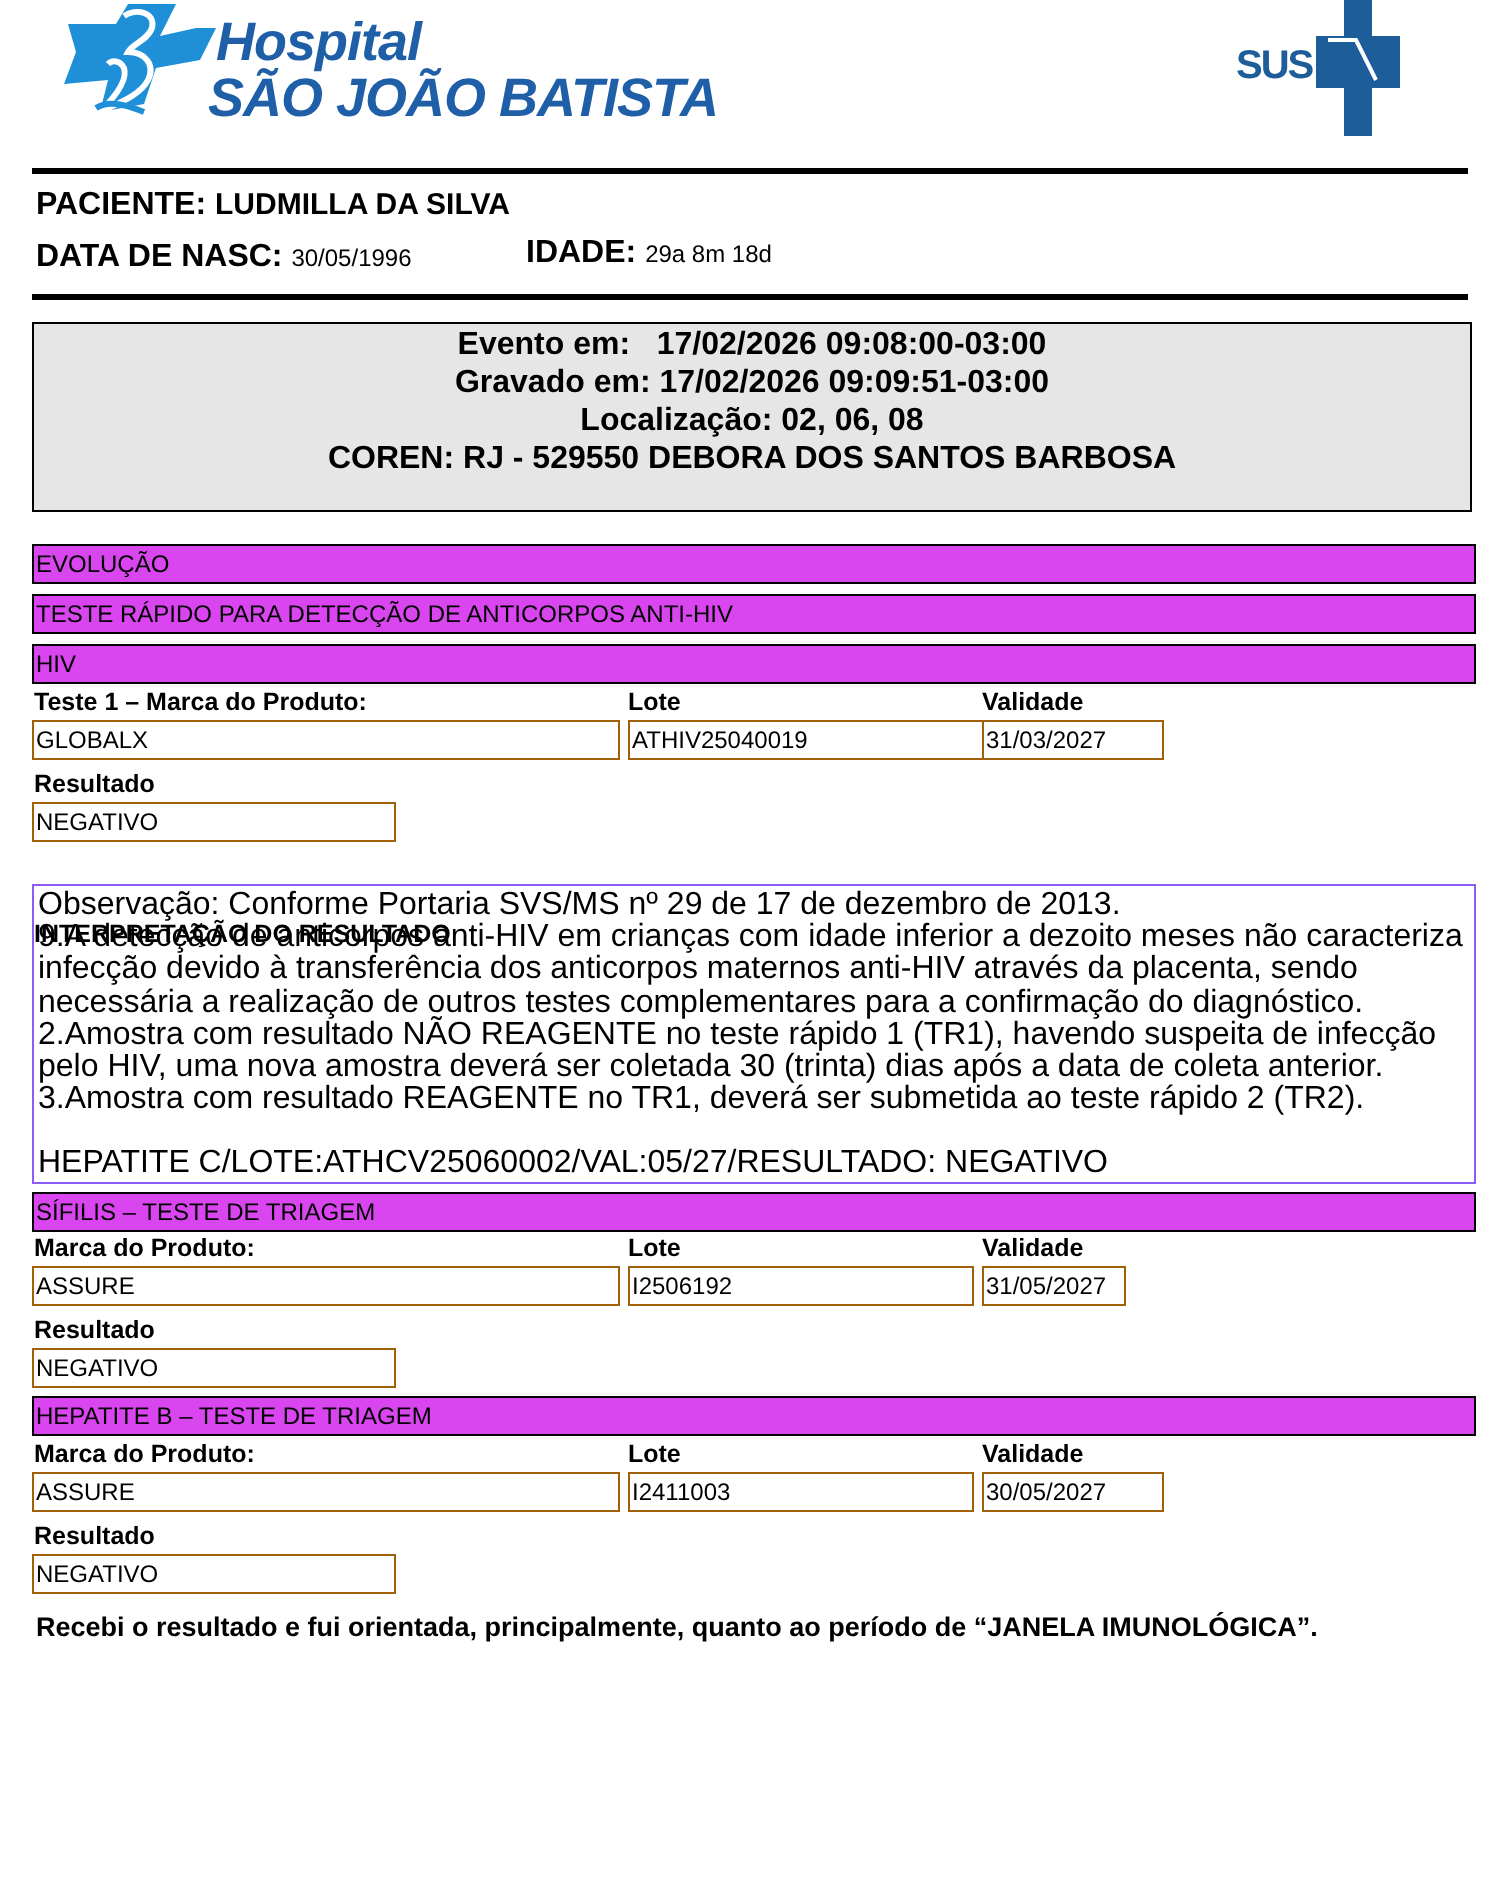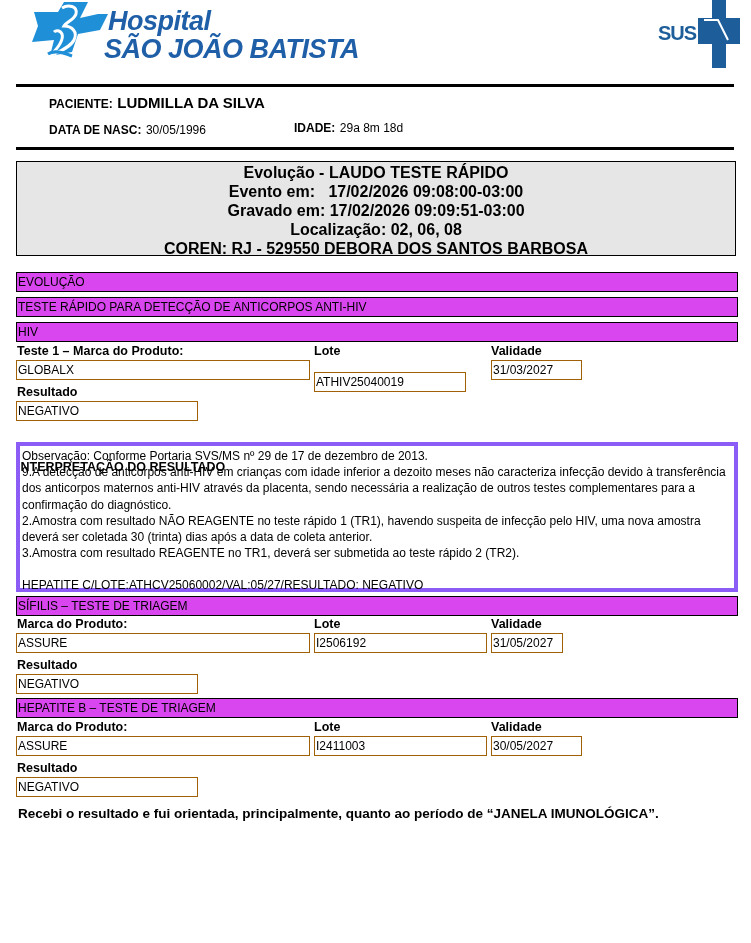--- a/index.html
+++ b/index.html
@@ -5,38 +5,38 @@
   html, body { margin:0; padding:0; background:#ffffff; }
   body { width:751px; height:943px; position:relative; overflow:hidden;
          font-family:"Liberation Sans", sans-serif; color:#000; }
   .abs { position:absolute; }
 
   
   .logo-hsjb { left:28px; top:0px; width:330px; height:66px; }
   .logo-hsjb .mark { position:absolute; left:0; top:0; width:82px; height:62px; }
   .logo-hsjb .hosp { position:absolute; left:80px; top:8px; font-size:27px; font-weight:bold; font-style:italic; color:#1f5fa8; letter-spacing:-0.5px; line-height:27px; }
   .logo-hsjb .name { position:absolute; left:76px; top:35px; font-size:27px; font-weight:bold; font-style:italic; color:#1f5fa8; letter-spacing:-0.5px; line-height:28px; white-space:nowrap; }
-  .logo-sus { left:658px; top:0px; width:82px; height:68px; }
+  .logo-sus { left:618px; top:0px; width:82px; height:68px; }
   .logo-sus .txt { position:absolute; left:0; top:22px; font-size:20px; font-weight:bold; color:#1d5e9a; letter-spacing:-1px; }
 
   .hr { position:absolute; left:16px; width:718px; height:3px; background:#000; }
 
-  .pat-label { font-weight:bold; font-size:12px;margin-left:31px; }
+  .pat-label { font-weight:bold; font-size:16px; }
   .pat-name { font-weight:bold; font-size:15px; }
   .pat-val { font-size:12px; }
 
   .title-box { left:16px; top:161px; width:720px; height:95px; background:#e6e6e6; border:1px solid #000; box-sizing:border-box;
                text-align:center; font-weight:bold; font-size:16px; line-height:19px; padding-top:1px; }
 
   .sec-bar { position:absolute; left:16px; width:722px; height:20px; background:#d946ef; border:1px solid #000; box-sizing:border-box;
              font-size:12px; line-height:18px; padding-left:1px; }
   .lbl { position:absolute; font-weight:bold; font-size:12.5px; line-height:14px; }
   .field { position:absolute; height:20px; border:1px solid #a16207; box-sizing:border-box; font-size:12px; line-height:18px; padding-left:1px; background:#fff; }
 
-  .obs-box { left:16px; top:442px; width:722px; height:150px; border:4px solid #8b5cf6; box-sizing:border-box; font-size:12px; line-height:16.2px; padding:2px 2px 0 2px; }
+  .obs-box { left:16px; top:442px; width:722px; height:150px; border:1px solid #8b5cf6; box-sizing:border-box; font-size:16px; line-height:16.2px; padding:2px 2px 0 2px; }
   .obs-box p { margin:0; }
   .obs-box .gap { height:16px; }
 
   .footer-note { left:18px; top:806px; font-size:13.5px; font-weight:bold; }
 </style>
 </head>
 <body>
 
 <div class="abs logo-hsjb">
   <svg class="mark" viewBox="0 0 82 62">
@@ -68,36 +68,35 @@
   <span class="pat-val">30/05/1996</span>
 </div>
 <div class="abs" style="left:263px;top:118px;">
   <span class="pat-label">IDADE:</span>
   <span class="pat-val">29a 8m 18d</span>
 </div>
 
 <div class="hr" style="top:147px;"></div>
 
 <div class="abs title-box">
-  <div>Evolução - LAUDO TESTE RÁPIDO</div>
   <div style="white-space:pre;">Evento em:   17/02/2026 09:08:00-03:00</div>
   <div>Gravado em: 17/02/2026 09:09:51-03:00</div>
   <div>Localização: 02, 06, 08</div>
   <div>COREN: RJ - 529550 DEBORA DOS SANTOS BARBOSA</div>
 </div>
 
 <div class="sec-bar" style="top:272px;">EVOLUÇÃO</div>
 <div class="sec-bar" style="top:297px;">TESTE RÁPIDO PARA DETECÇÃO DE ANTICORPOS ANTI-HIV</div>
 <div class="sec-bar" style="top:322px;">HIV</div>
 
 <div class="lbl" style="left:17px;top:344px;">Teste 1 – Marca do Produto:</div>
 <div class="lbl" style="left:314px;top:344px;">Lote</div>
 <div class="lbl" style="left:491px;top:344px;">Validade</div>
 <div class="field" style="left:16px;top:360px;width:294px;">GLOBALX</div>
-<div class="field" style="left:314px;top:372px;width:152px;">ATHIV25040019</div>
+<div class="field" style="left:314px;top:360px;width:201px;">ATHIV25040019</div>
 <div class="field" style="left:491px;top:360px;width:91px;">31/03/2027</div>
 
 <div class="lbl" style="left:17px;top:385px;">Resultado</div>
 <div class="field" style="left:16px;top:401px;width:182px;">NEGATIVO</div>
 
 <div class="lbl" style="left:17px;top:426px;margin-top:34px;">INTERPRETAÇÃO DO RESULTADO</div>
 
 <div class="abs obs-box">
   <p>Observação: Conforme Portaria SVS/MS nº 29 de 17 de dezembro de 2013.</p>
   <p>9.A detecção de anticorpos anti-HIV em crianças com idade inferior a dezoito meses não caracteriza infecção devido à transferência dos anticorpos maternos anti-HIV através da placenta, sendo necessária a realização de outros testes complementares para a confirmação do diagnóstico.</p>

